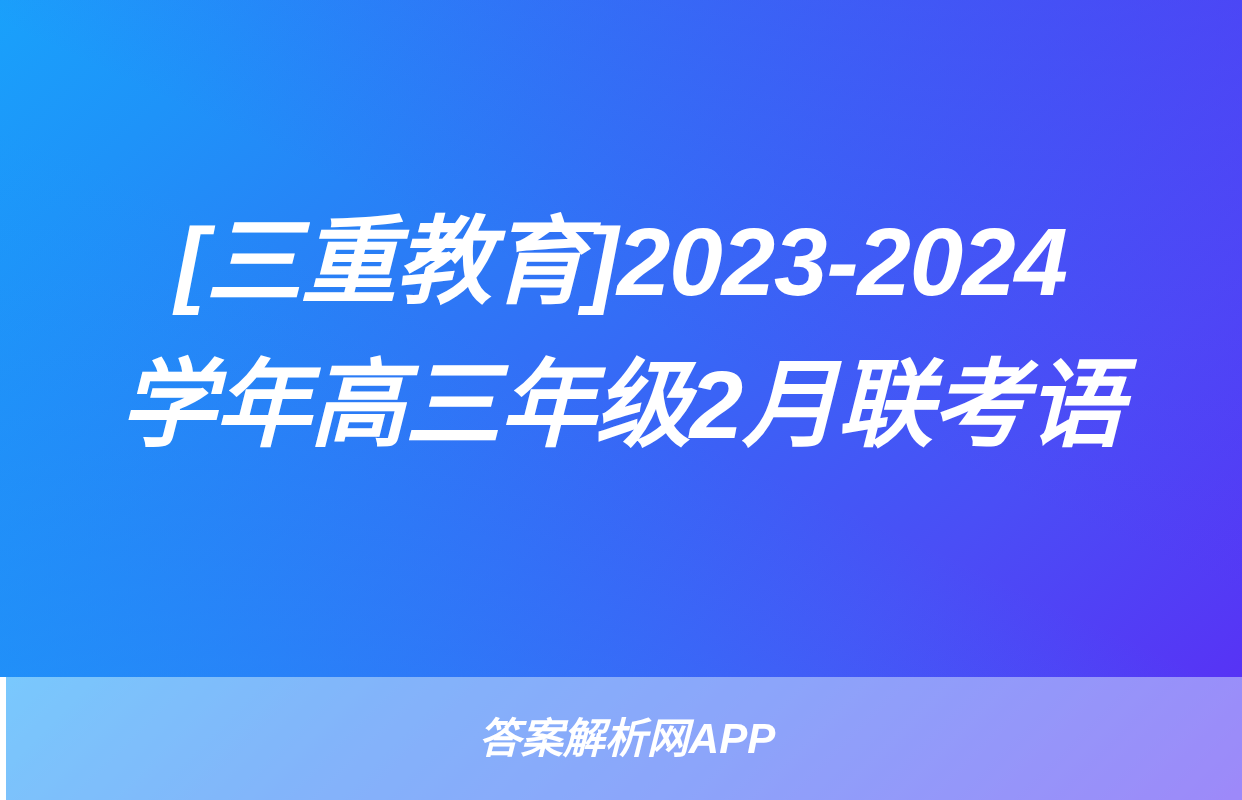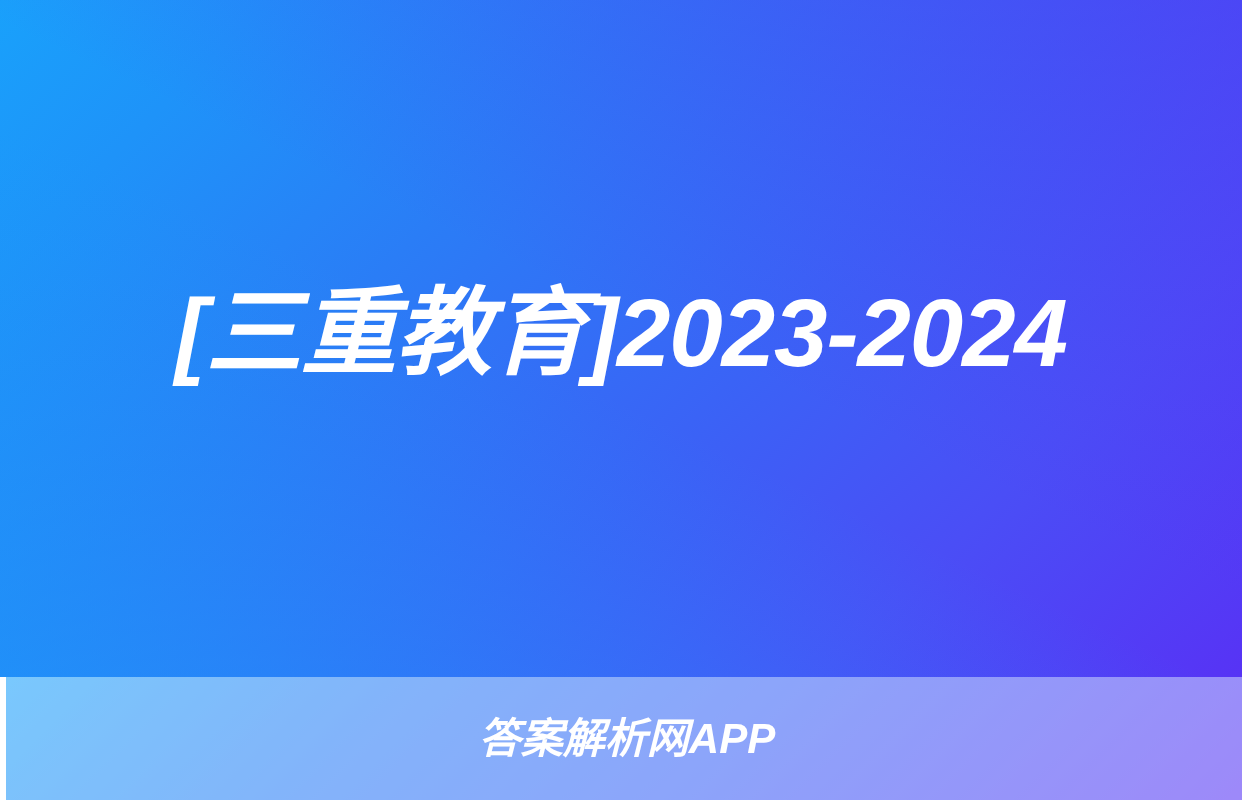--- a/index.html
+++ b/index.html
@@ -129,20 +129,21 @@
 </style>
 </head>
 <body>
 
 <div class="stage">
 
   <div class="hero"></div>
 
   <div class="title-block">
     <span class="title-line">[三重教育]2023-2024</span>
+    <span class="title-line">学年高三年级2月联考语</span>
   </div>
 
   <div class="footer-band">
     <div class="footer-inner">
       <span class="footer-text">答案解析网APP</span>
     </div>
   </div>
 
 </div>
 

